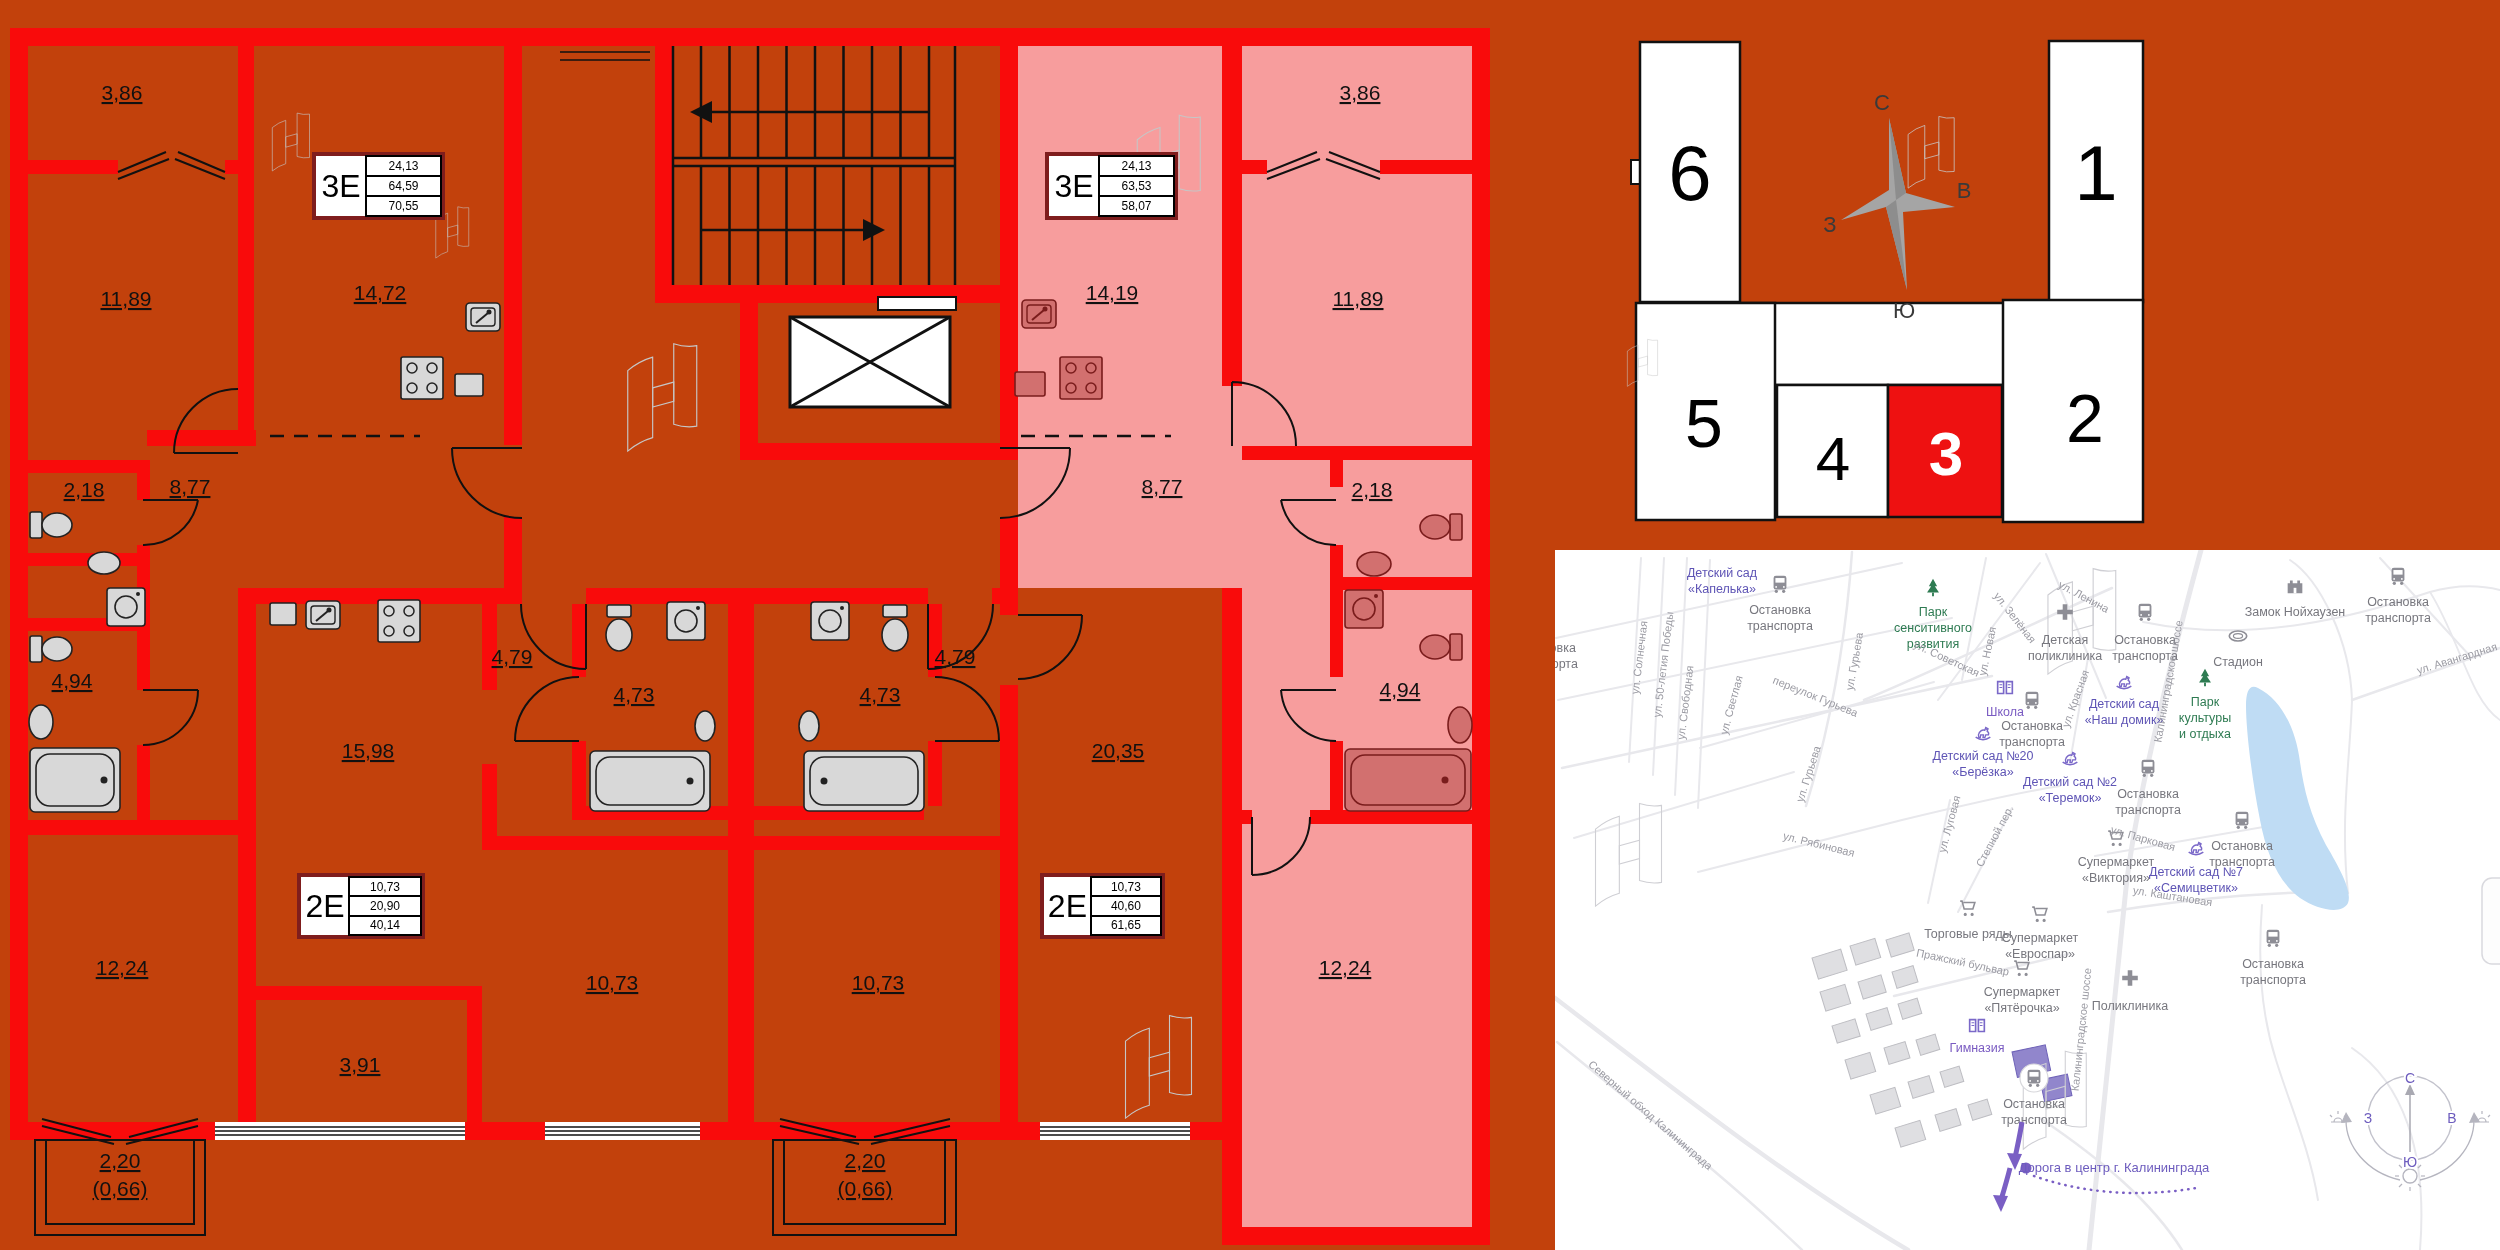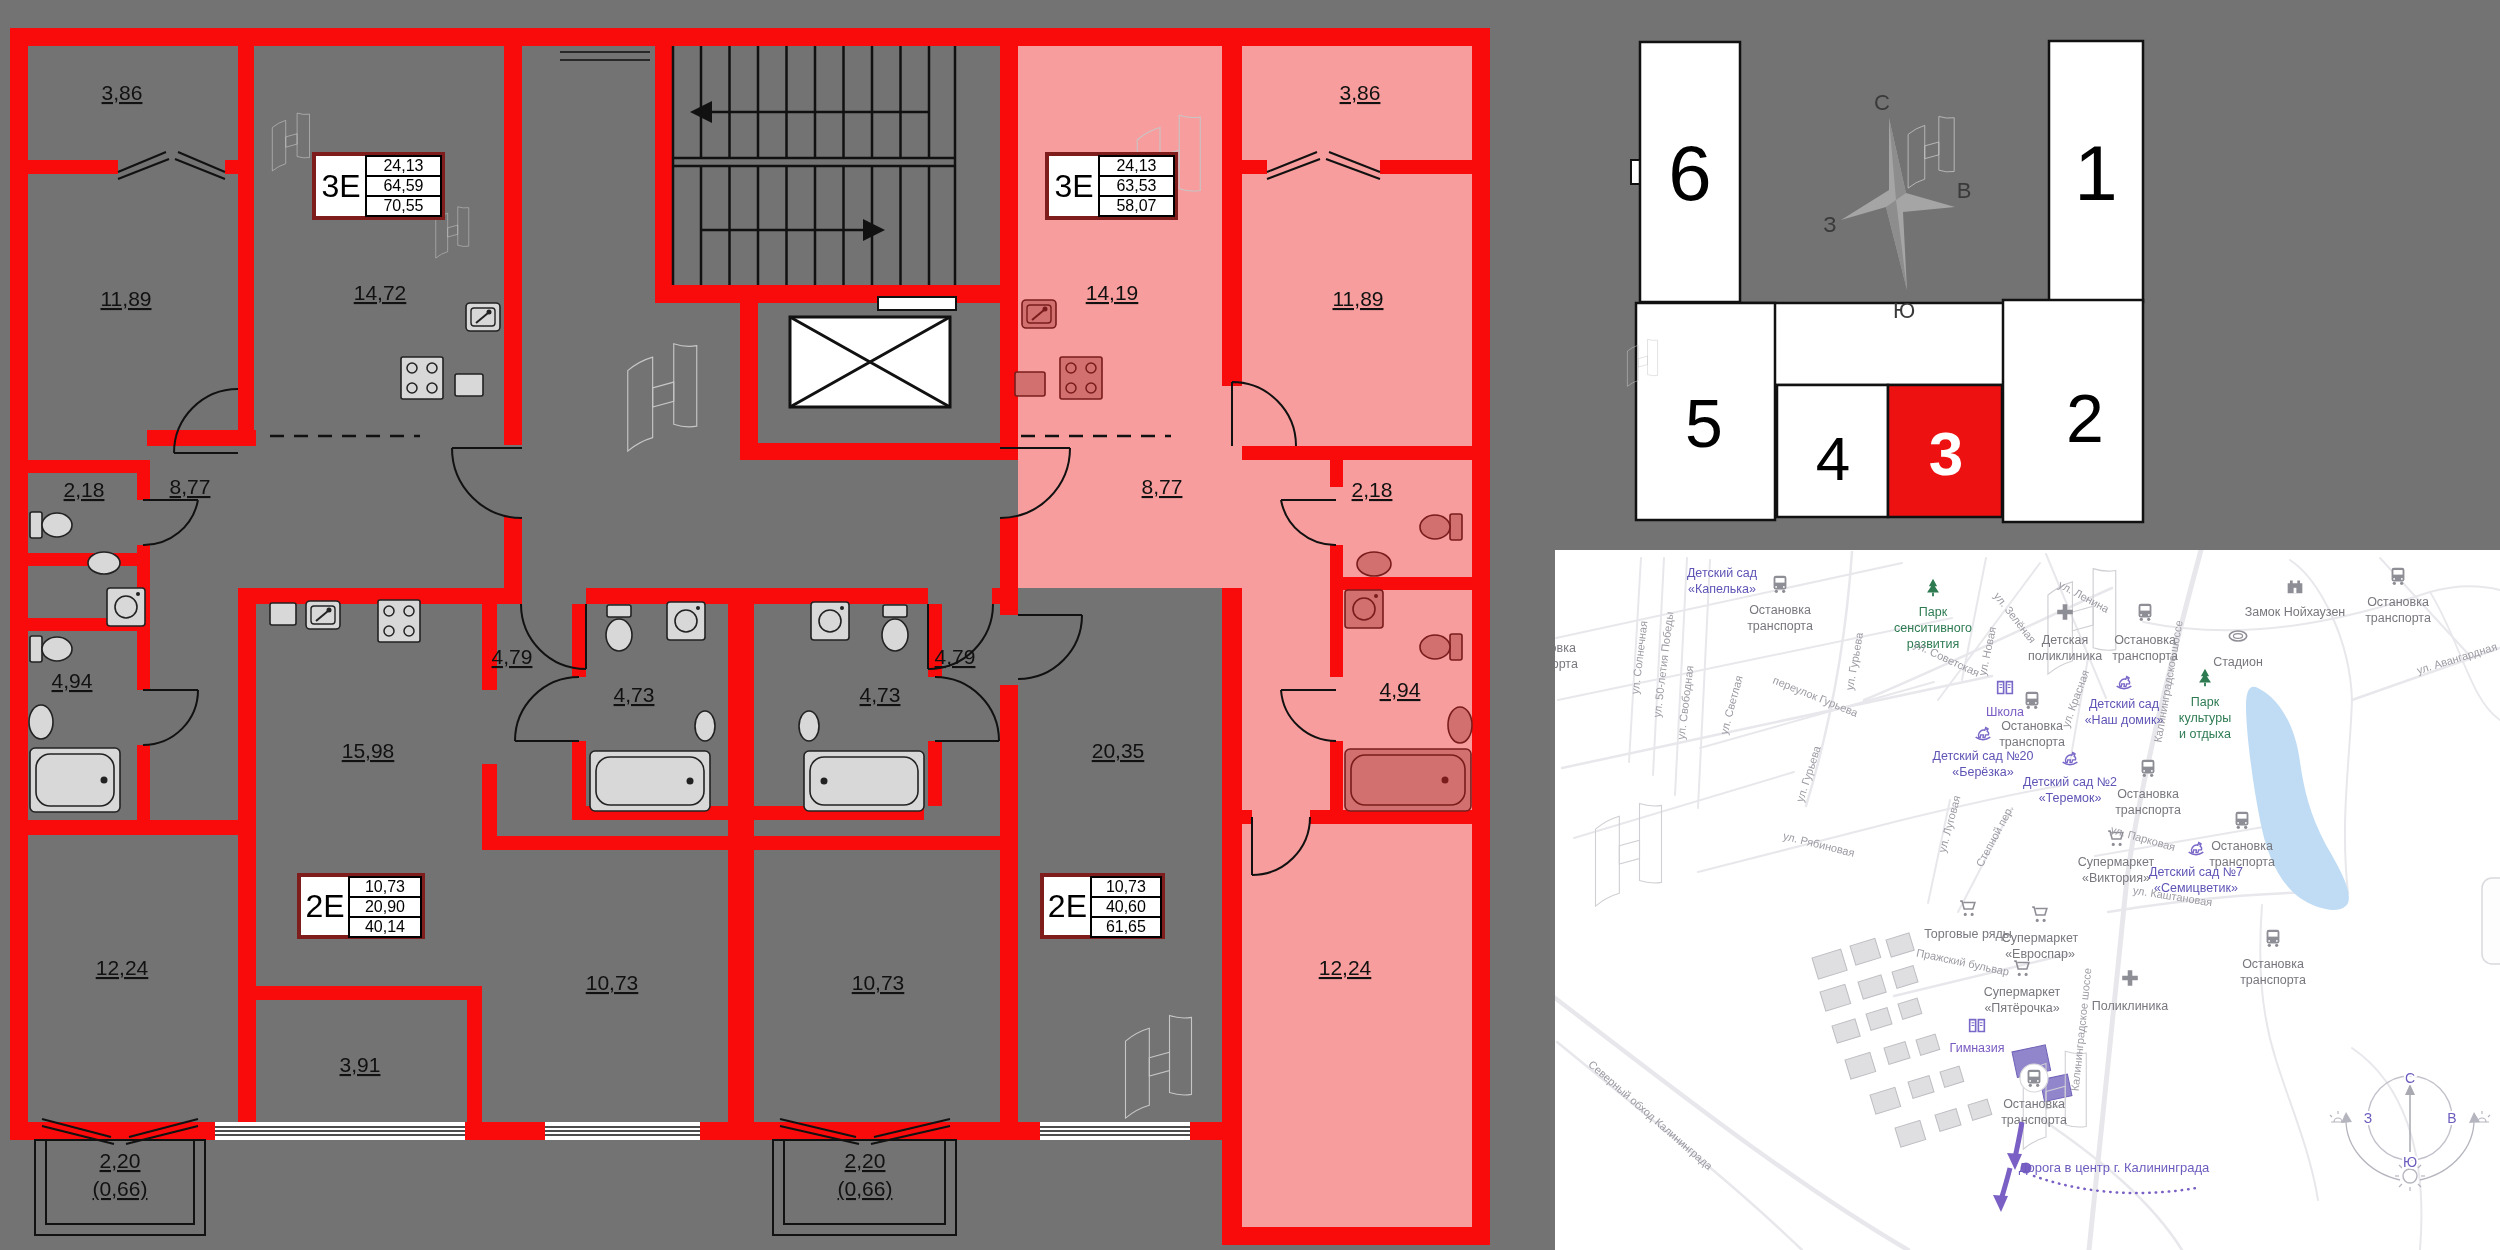--- a/index.html
+++ b/index.html
@@ -1,24 +1,24 @@
 <!DOCTYPE html>
 <html><head>
 <meta charset="utf-8">
 <style>
   html,body{margin:0;padding:0;background:#fff;}
-  #page{position:relative;width:2500px;height:1250px;background:#737373;overflow:hidden;
+  #page{position:relative;width:2500px;height:1250px;background:#c2410c;overflow:hidden;
         font-family:"Liberation Sans", sans-serif;}
   svg text{font-family:"Liberation Sans", sans-serif;}
   .room-label{font-size:21px;fill:#111;text-decoration:underline;}
   .apt-table{position:absolute;display:flex;background:#fff;border:4px solid #7f1d1d;box-sizing:border-box;z-index:5;}
   .apt-type{width:40%;display:flex;align-items:center;justify-content:center;font-size:32px;color:#000;}
   .apt-vals{flex:1;display:flex;flex-direction:column;}
   .apt-vals div{flex:1;border:2px solid #000;margin:-1px;display:flex;align-items:center;justify-content:center;
-                font-size:16px;color:#000;background:#fff;}
+                font-size:12px;color:#000;background:#fff;}
   .poi-label{font-size:12.5px;}
   .poi-label.gray{fill:#77777e;}
   .poi-label.kid{fill:#5e54b5;}
   .poi-label.school{fill:#7a5bc2;}
   .poi-label.green{fill:#2e7b52;}
   .street-label{font-size:11px;fill:#9b9ba3;}
   .scheme-num{fill:#000;}
   .scheme-num.hl{fill:#fff;font-weight:bold;}
 </style>
 </head>

